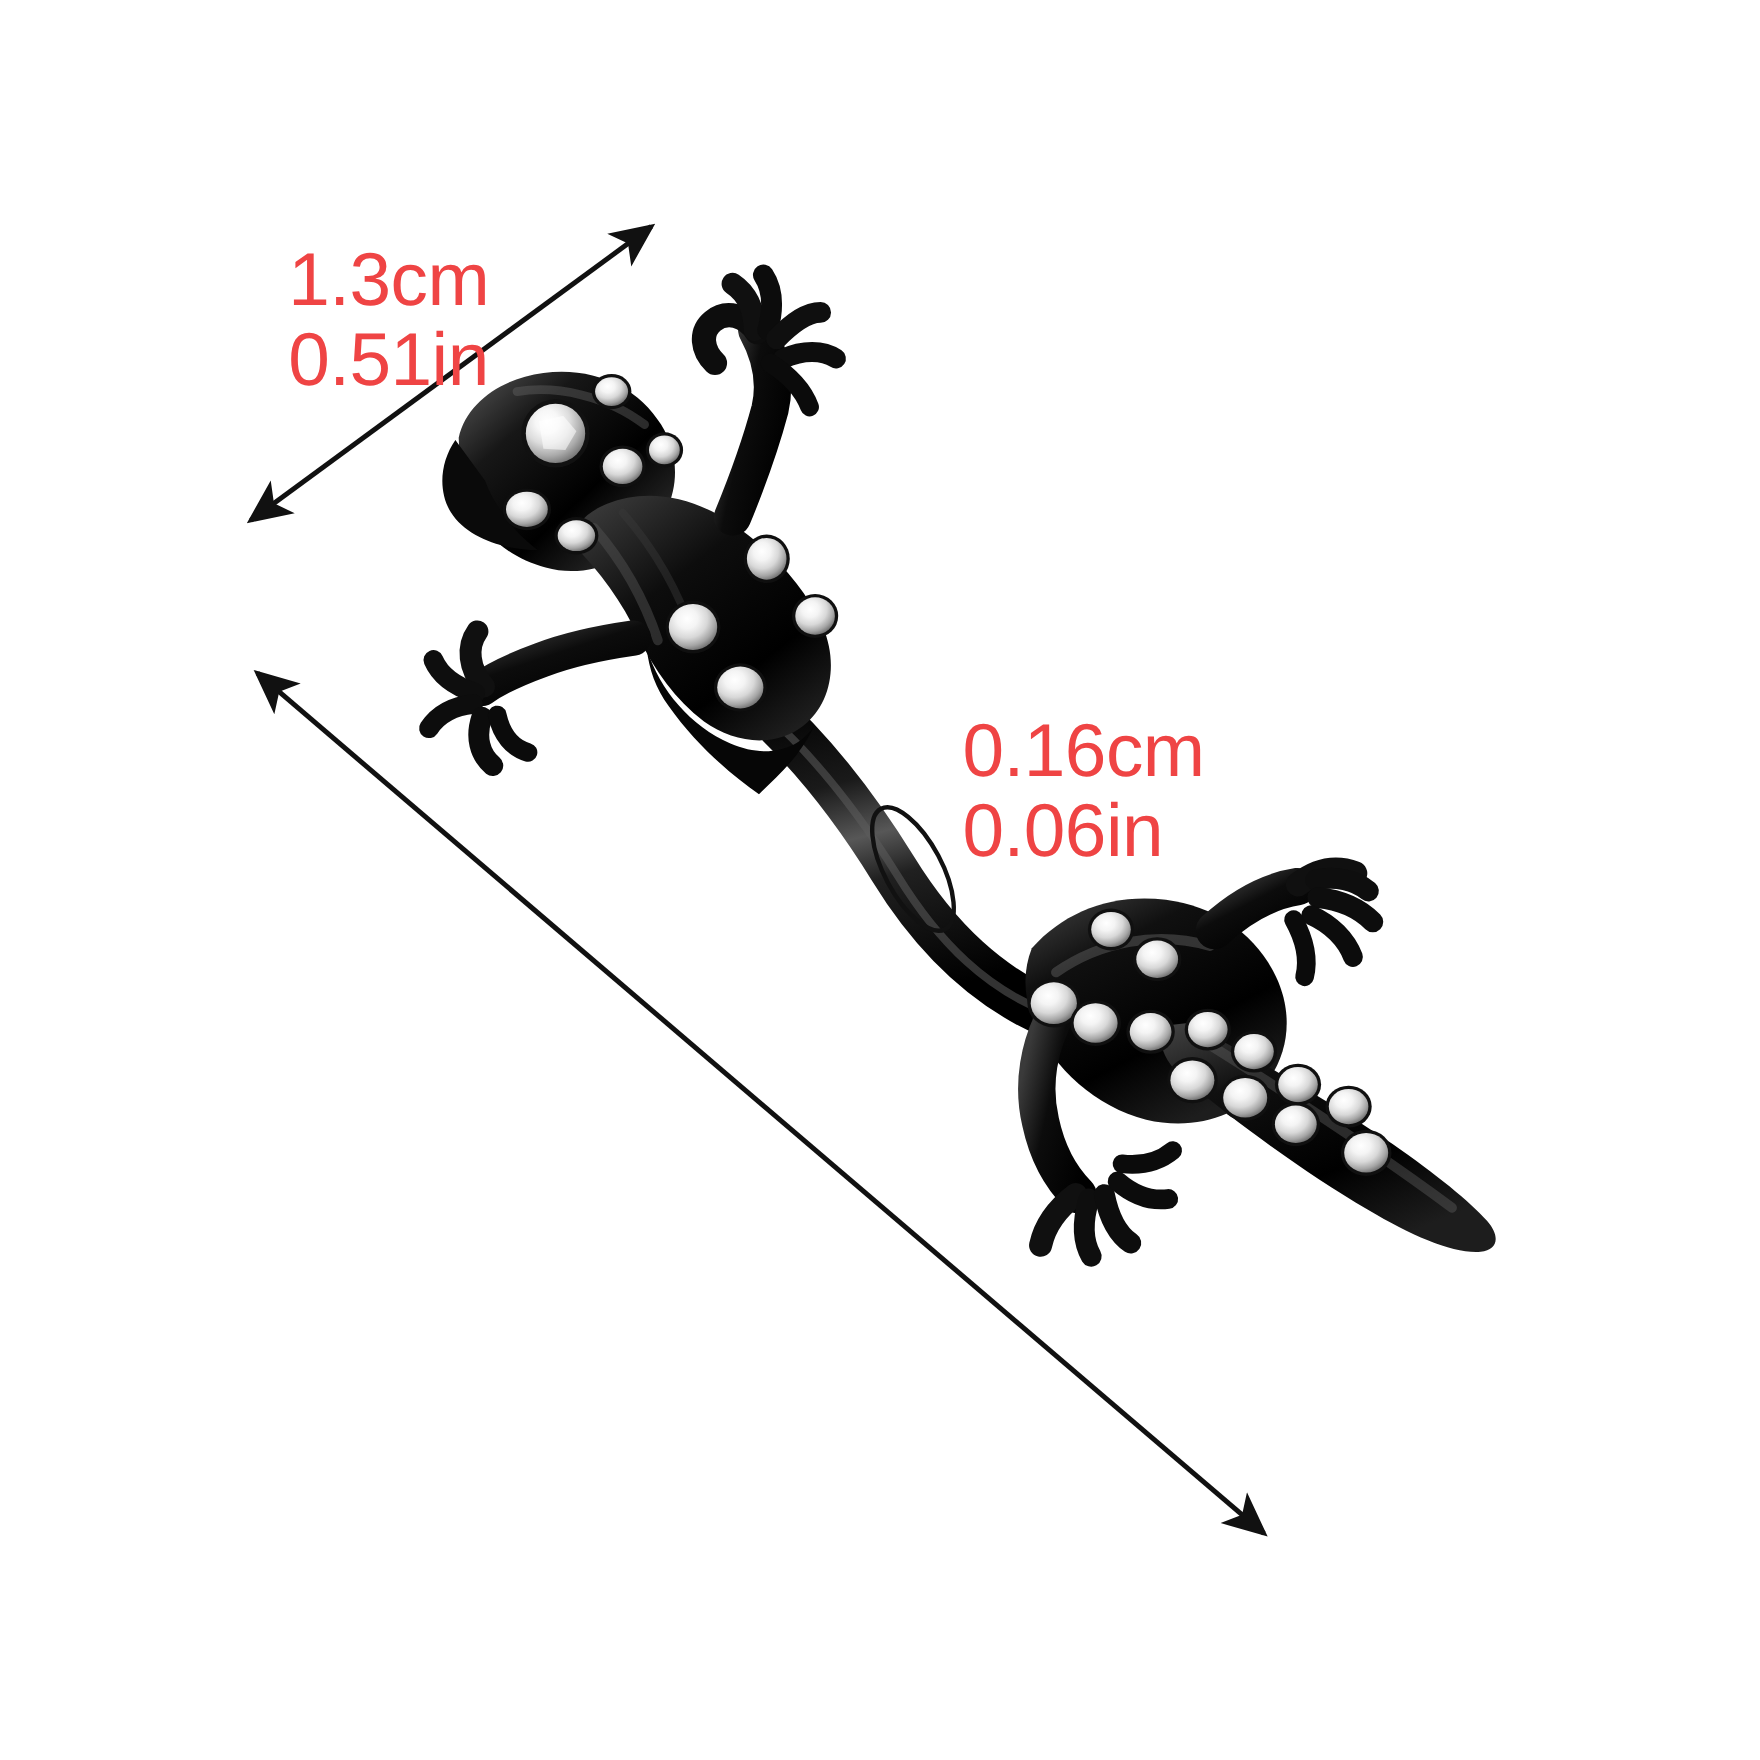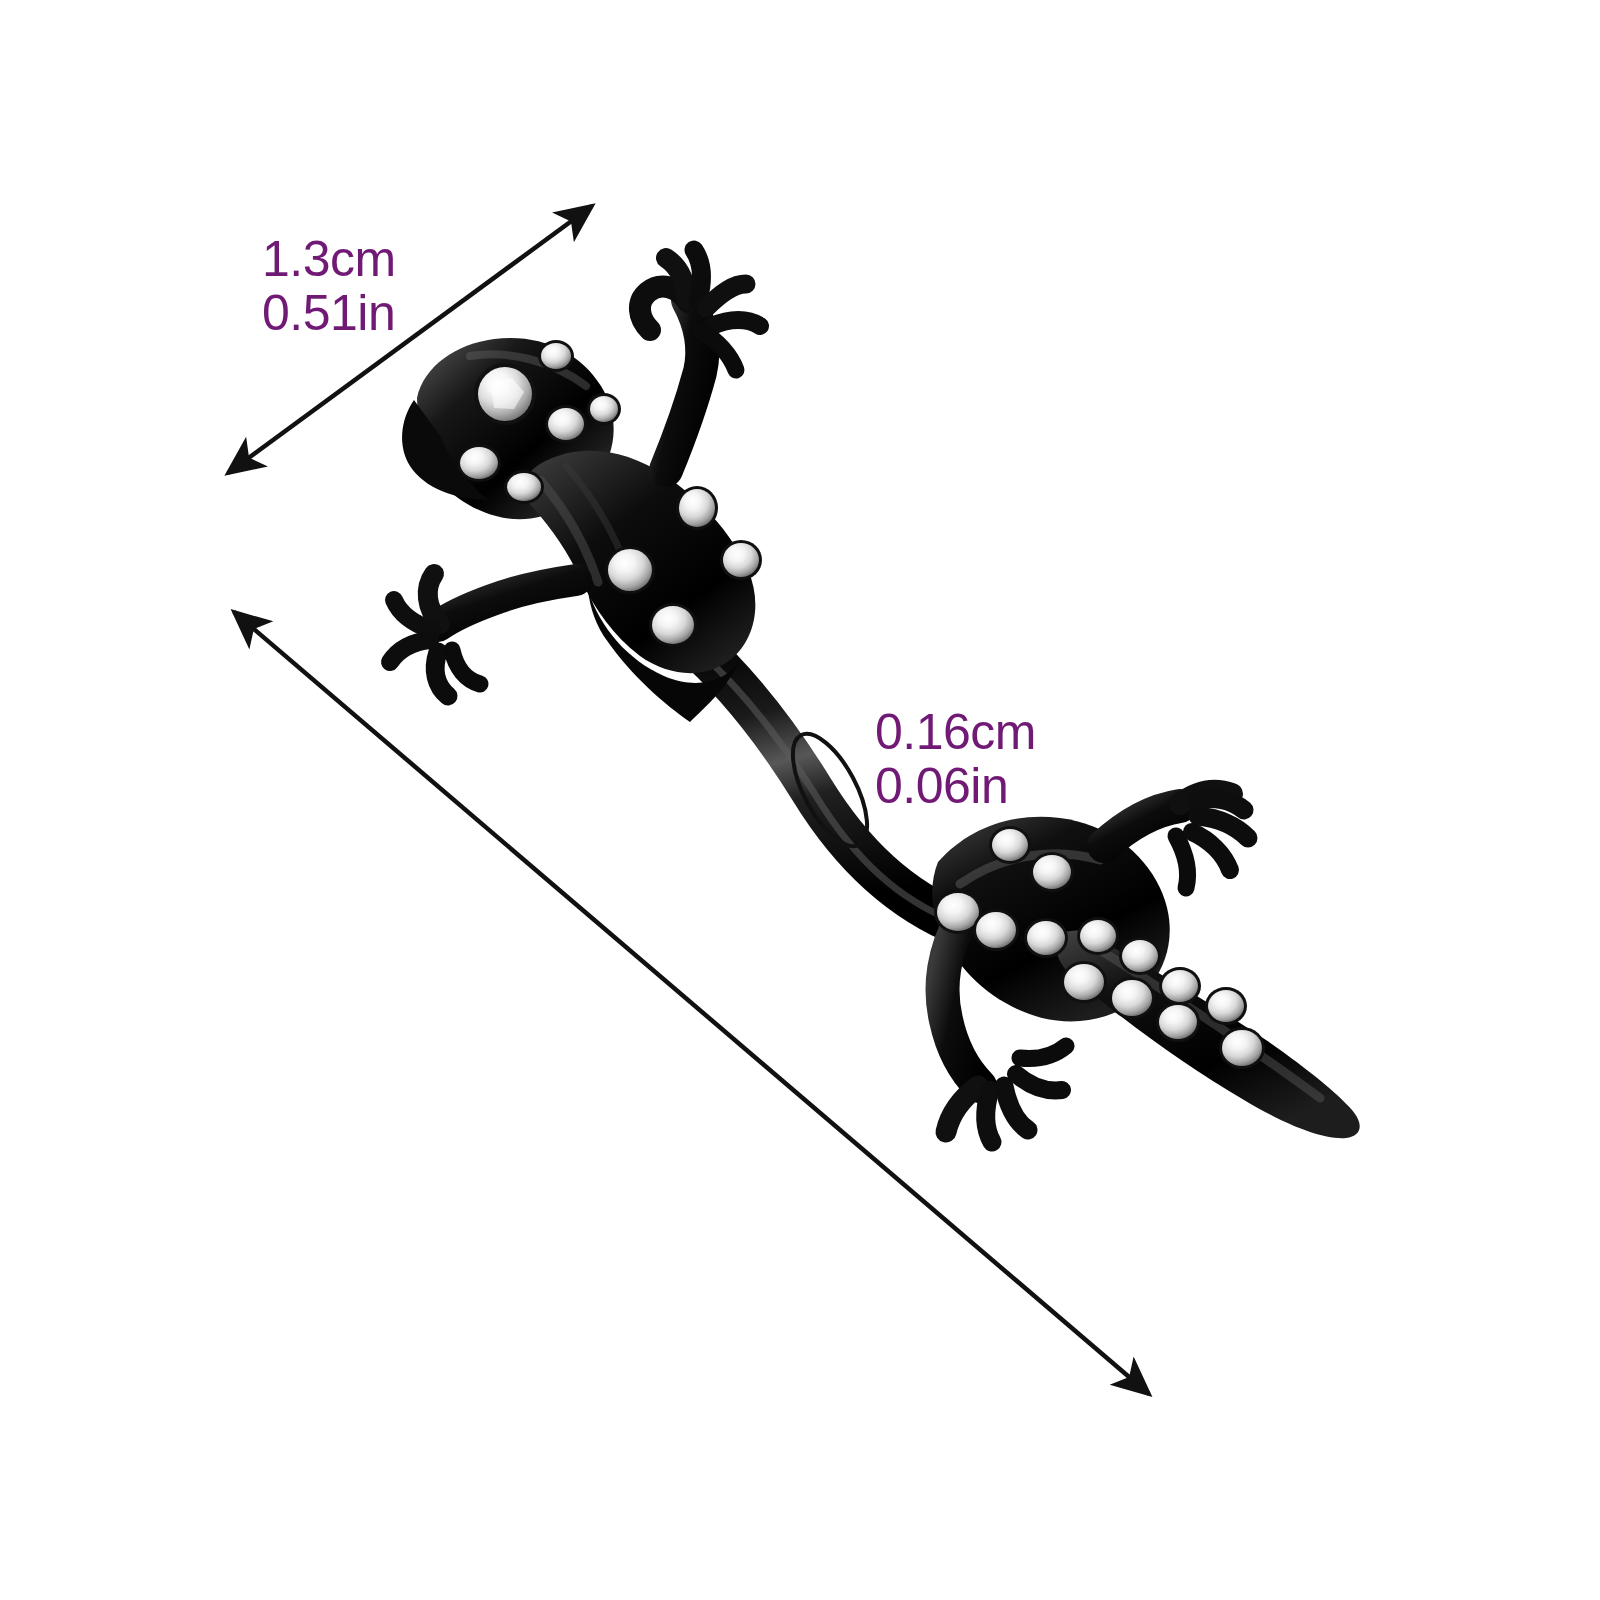--- a/index.html
+++ b/index.html
@@ -10,32 +10,31 @@
   #stage {
     position: relative;
     width: 1600px;
     height: 1600px;
     background: #ffffff;
     overflow: hidden;
     font-family: "Liberation Sans", sans-serif;
   }
   .dim-label {
     position: absolute;
-    color: #701a75;
+    color: #ef4444;
     font-family: "Liberation Sans", sans-serif;
-    font-size: 50px;
+    font-size: 68px;
     line-height: 1.08;
     letter-spacing: -0.5px;
     white-space: pre;
     font-weight: 400;
-    margin-top: 14px;
   }
   #label-width  { left: 262px; top: 218px; }
   #label-length { left: 458px; top: 950px; }
-  #label-thick  { left: 875px; top: 691px; }
+  #label-thick  { left: 875px; top: 646px; }
   .dim-line-svg {
     position: absolute;
     left: 0; top: 0;
     width: 1600px;
     height: 1600px;
     pointer-events: none;
   }
   #product-svg {
     position: absolute;
     left: 0; top: 0;

